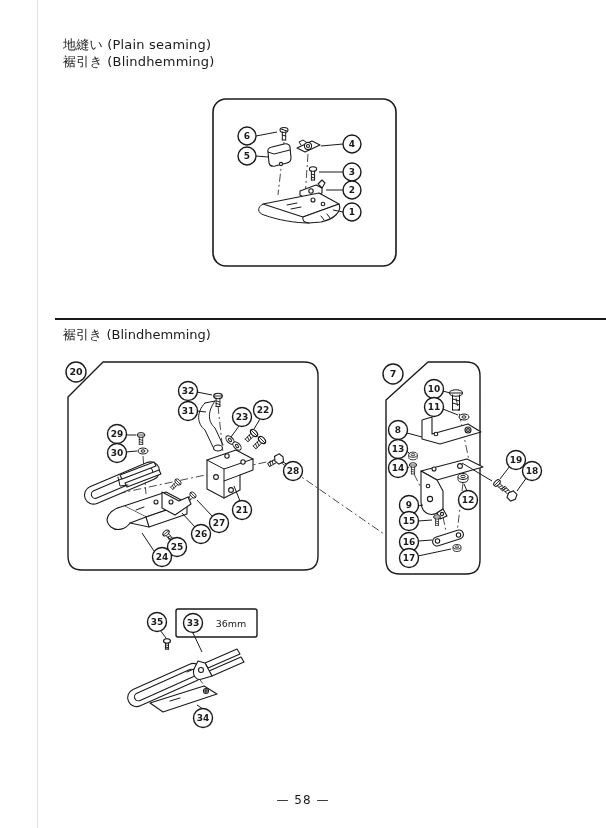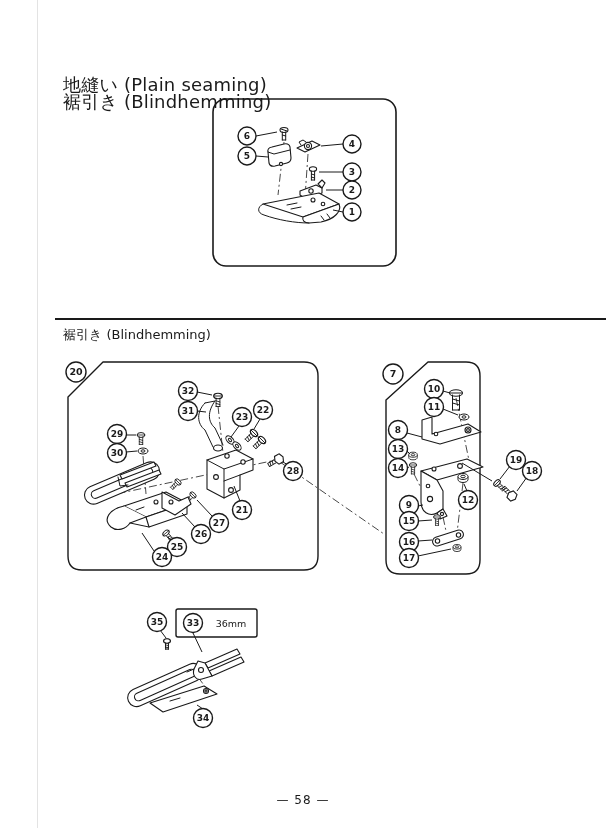--- a/index.html
+++ b/index.html
@@ -3,21 +3,21 @@
 <meta charset="utf-8">
 <style>
   html,body { margin:0; padding:0; background:#888; }
   .page {
     position:relative; width:606px; height:828px; margin:0 auto;
     background:#ffffff; overflow:hidden;
     font-family:"DejaVu Sans","Liberation Sans",sans-serif;
     color:#1a1a1a;
   }
   .left-rule { position:absolute; left:37px; top:0; width:1px; height:828px; background:#e3e3e3; }
-  .header { position:absolute; left:63px; top:36px; font-size:18px; line-height:17px; font-weight:500; letter-spacing:0.2px;margin-top:40px; }
+  .header { position:absolute; left:63px; top:36px; font-size:13px; line-height:17px; font-weight:500; letter-spacing:0.2px; }
   .divider { position:absolute; left:55px; top:318px; width:551px; height:2px; background:#1a1a1a; }
   .section-title { position:absolute; left:63px; top:326px; font-size:13px; font-weight:500; }
   .page-number { position:absolute; left:0; right:0; top:793px; text-align:center; font-size:12px; letter-spacing:1px; }
   svg { position:absolute; }
   #svg-top { left:203px; top:92px; }
   #svg-main { left:40px; top:350px; }
   #svg-foot { left:110px; top:595px; }
   .box { fill:none; stroke:#1a1a1a; stroke-width:1.6; }
   .region { fill:none; stroke:#1a1a1a; stroke-width:1.4; stroke-linejoin:round; }
   .part { fill:#ffffff; stroke:#1a1a1a; stroke-width:1.1; stroke-linejoin:round; stroke-linecap:round; }

